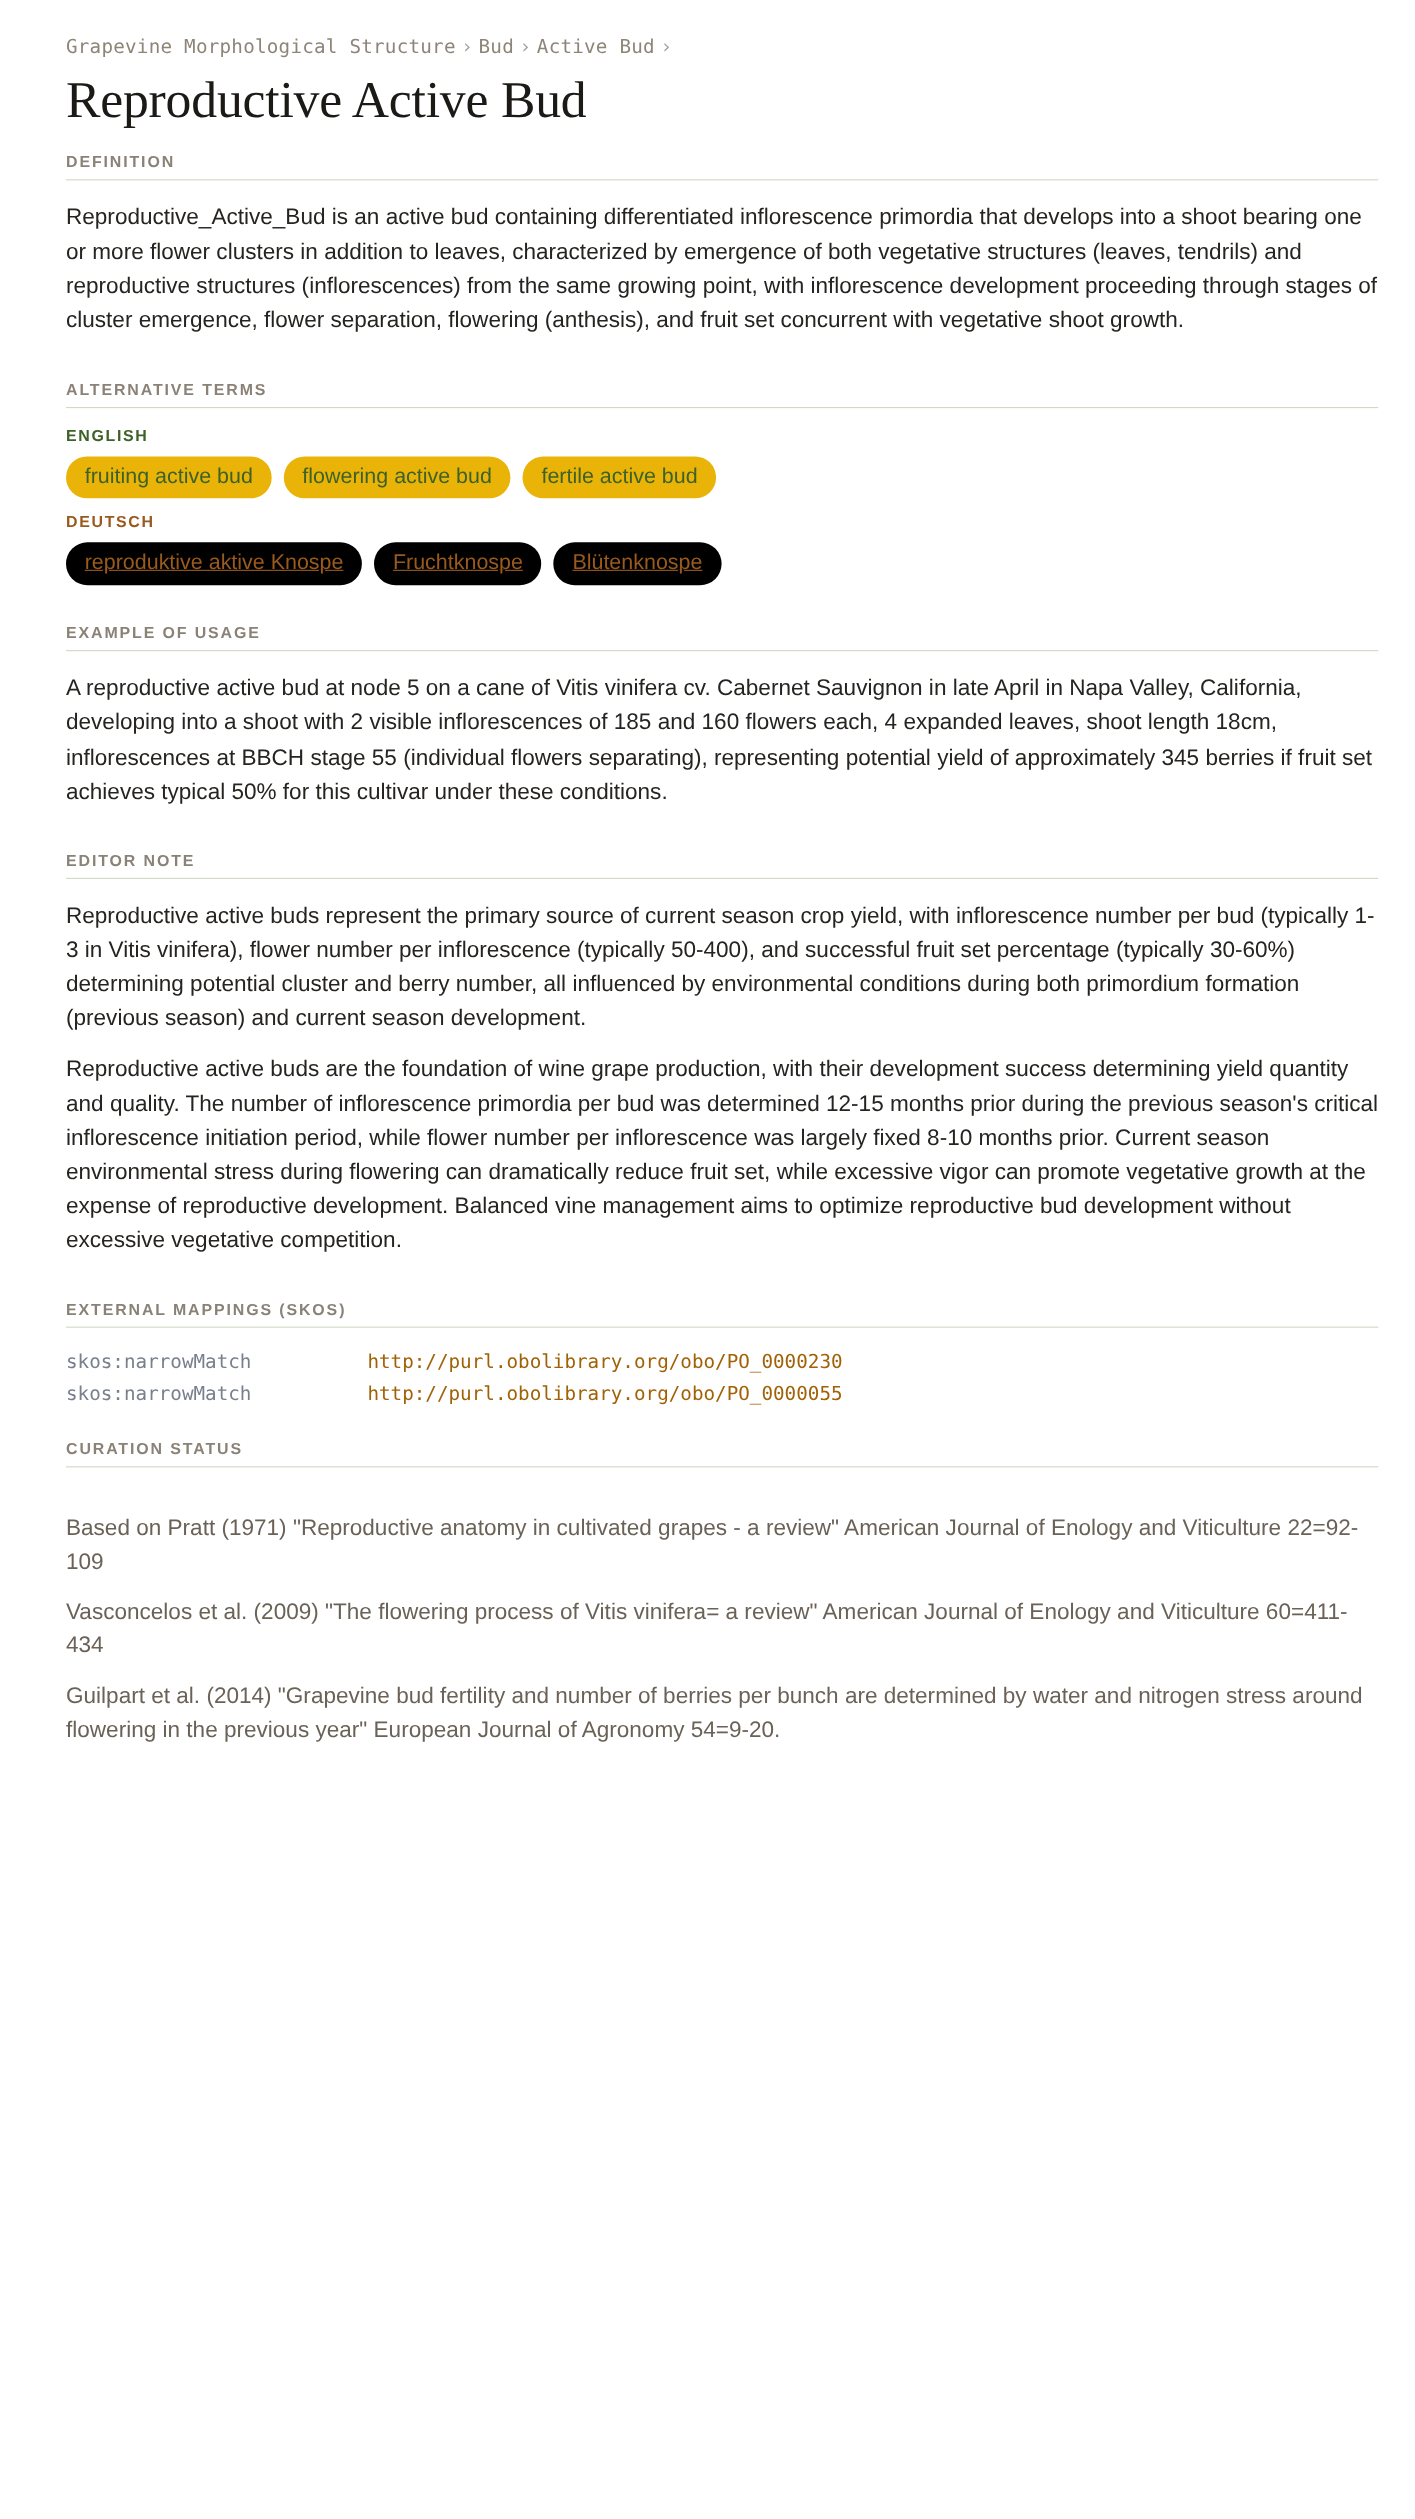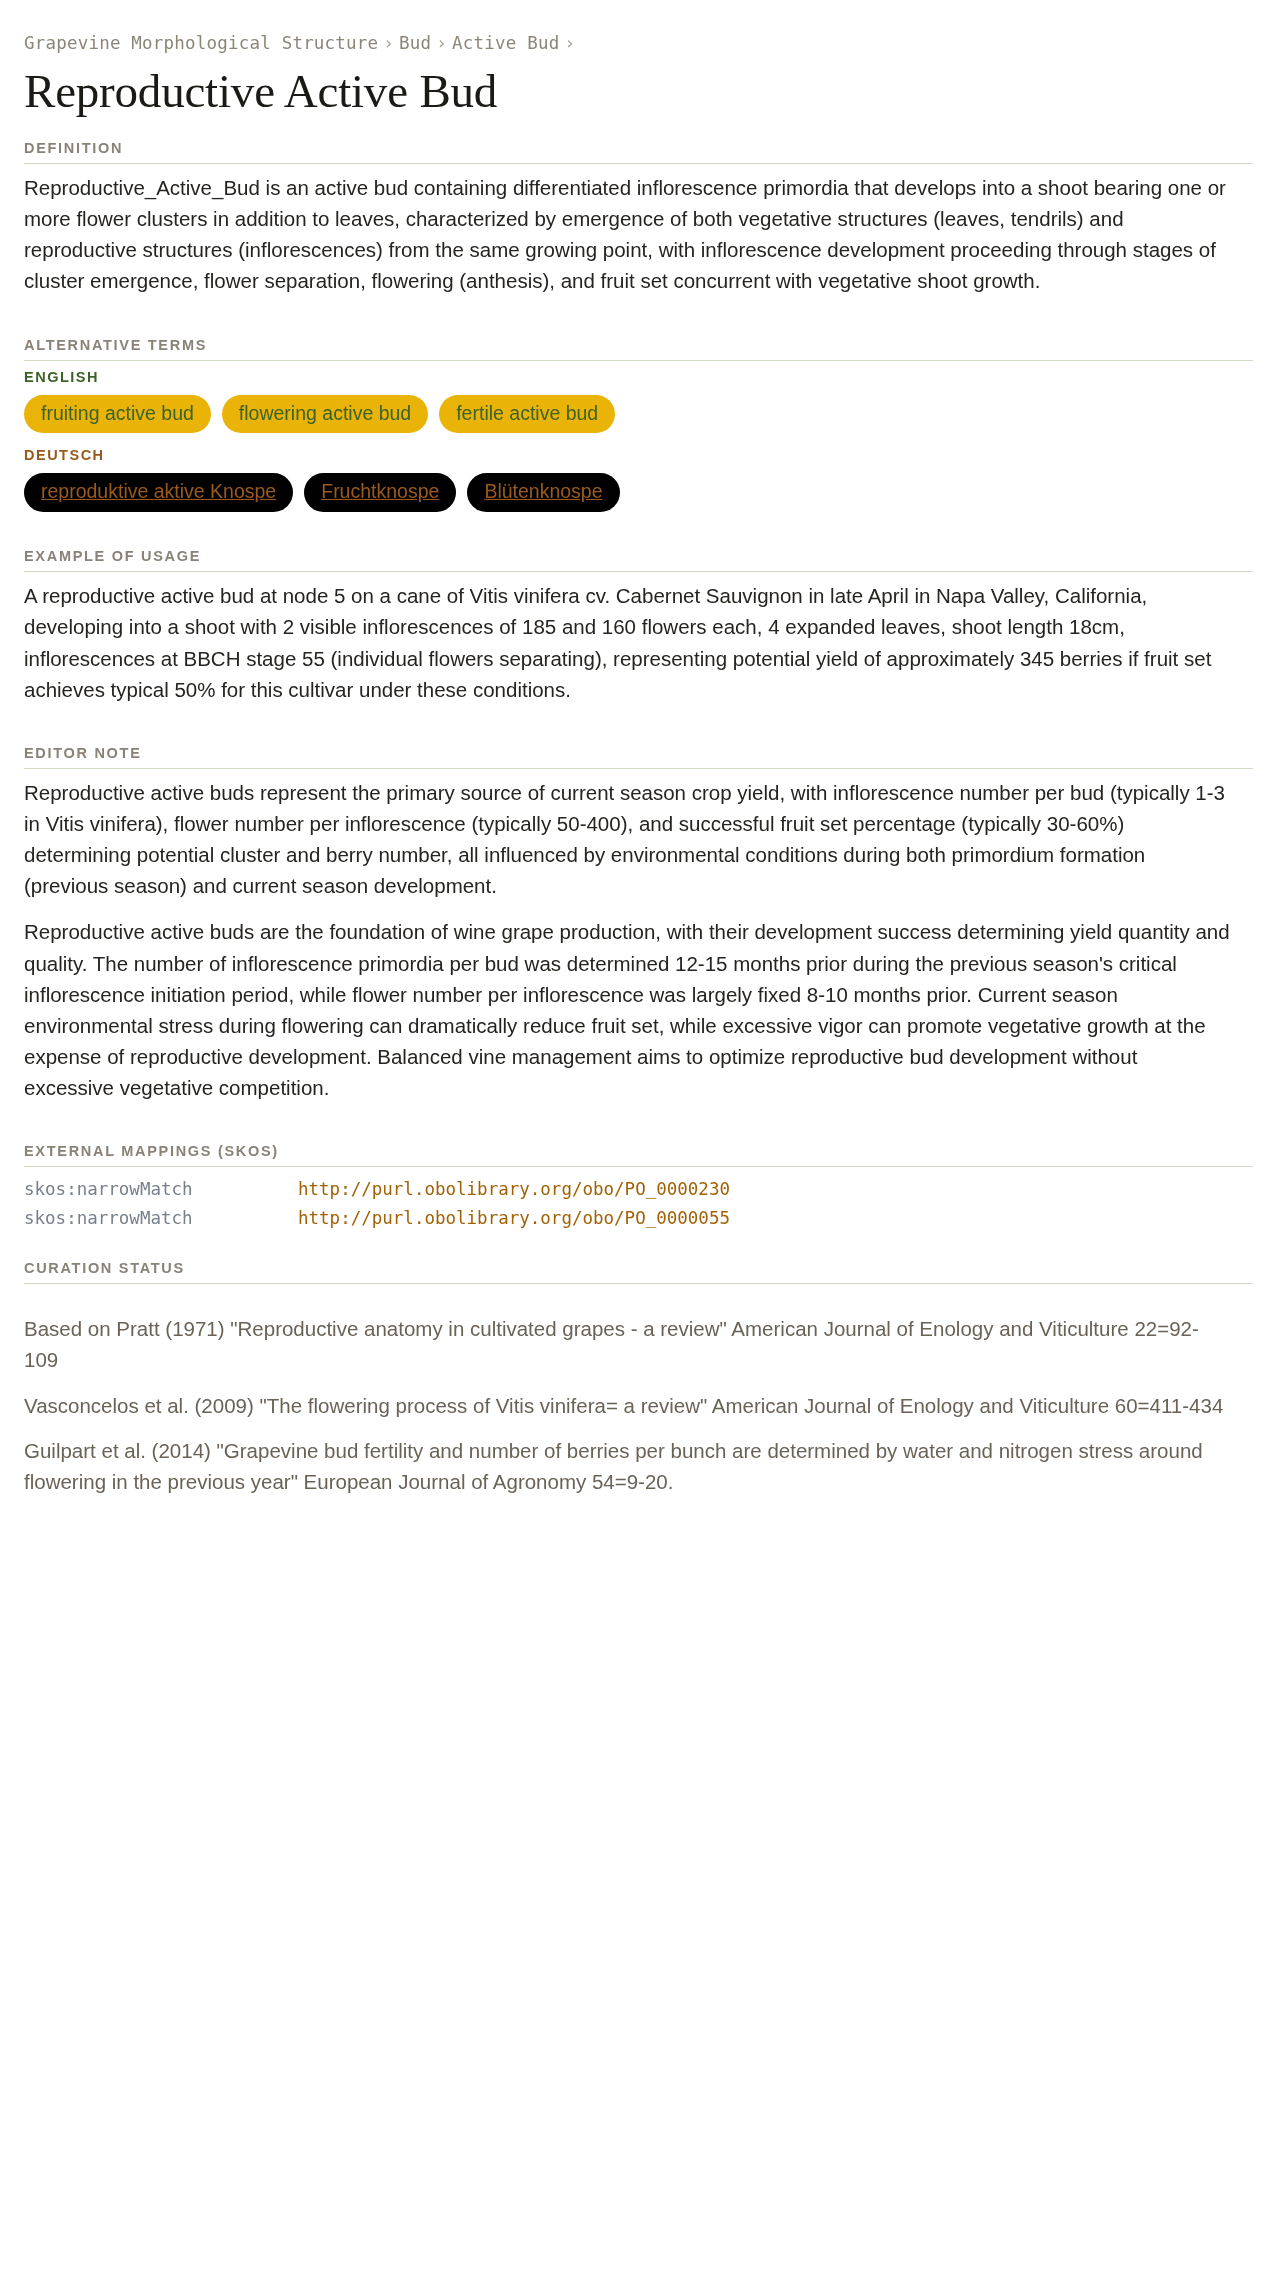--- a/index.html
+++ b/index.html
@@ -9,21 +9,21 @@
   }
   body {
     width: 1286px;
     min-height: 2290px;
     font-family: "Liberation Sans", sans-serif;
     -webkit-font-smoothing: antialiased;
   }
   .page {
     width: 1286px;
     box-sizing: border-box;
-    padding: 30px 33px 24px 24px;
+    padding: 30px 33px 24px 60px;
   }
 
   
   .breadcrumb {
     font-family: "DejaVu Sans Mono", monospace;
     font-size: 17.5px;
     letter-spacing: 0.2px;
     color: #8d8578;
     margin: 0 0 10px 0;
     line-height: 1.5;
@@ -48,21 +48,21 @@
   
   .section { margin: 0 0 6px 0; }
   .section-head {
     font-family: "Liberation Sans", sans-serif;
     font-size: 14.5px;
     font-weight: 700;
     letter-spacing: 1.7px;
     color: #8a8277;
     padding: 0 0 7px 0;
     border-bottom: 1.5px solid #cfd9c3;
-    margin: 0 0 8px 0;
+    margin: 0 0 18px 0;
   }
   .section-gap { height: 34px; }
   .section-gap-sm { height: 22px; }
 
   
   .body-text {
     font-size: 20.5px;
     line-height: 1.52;
     color: #262420;
     margin: 0 0 15px 0;

